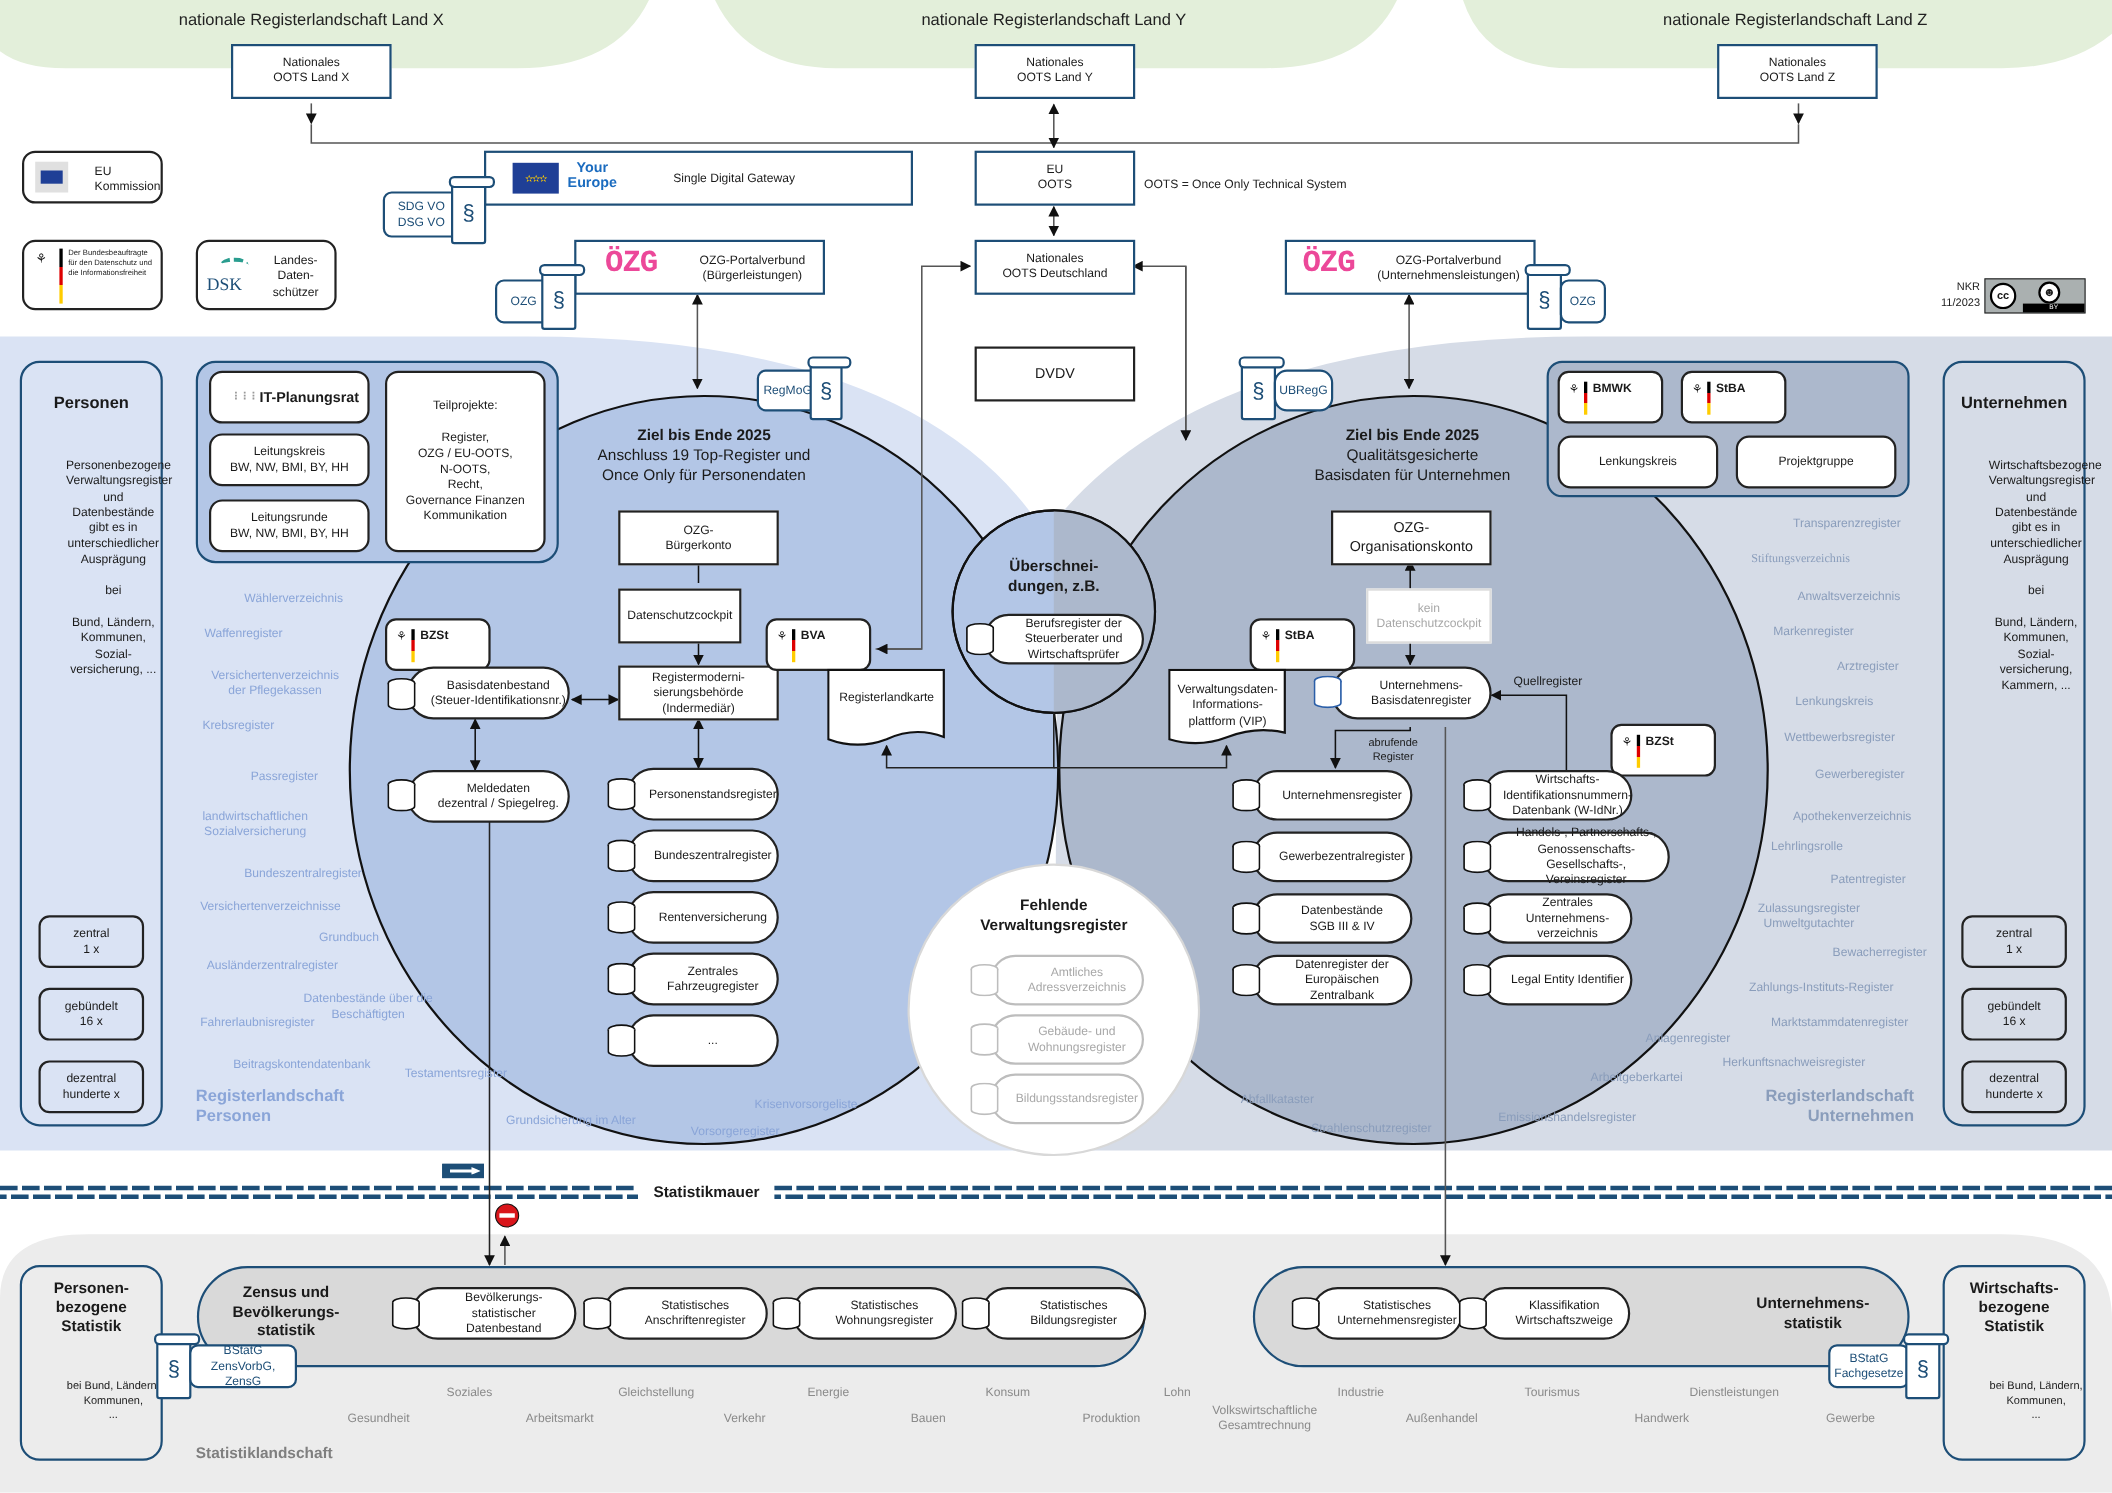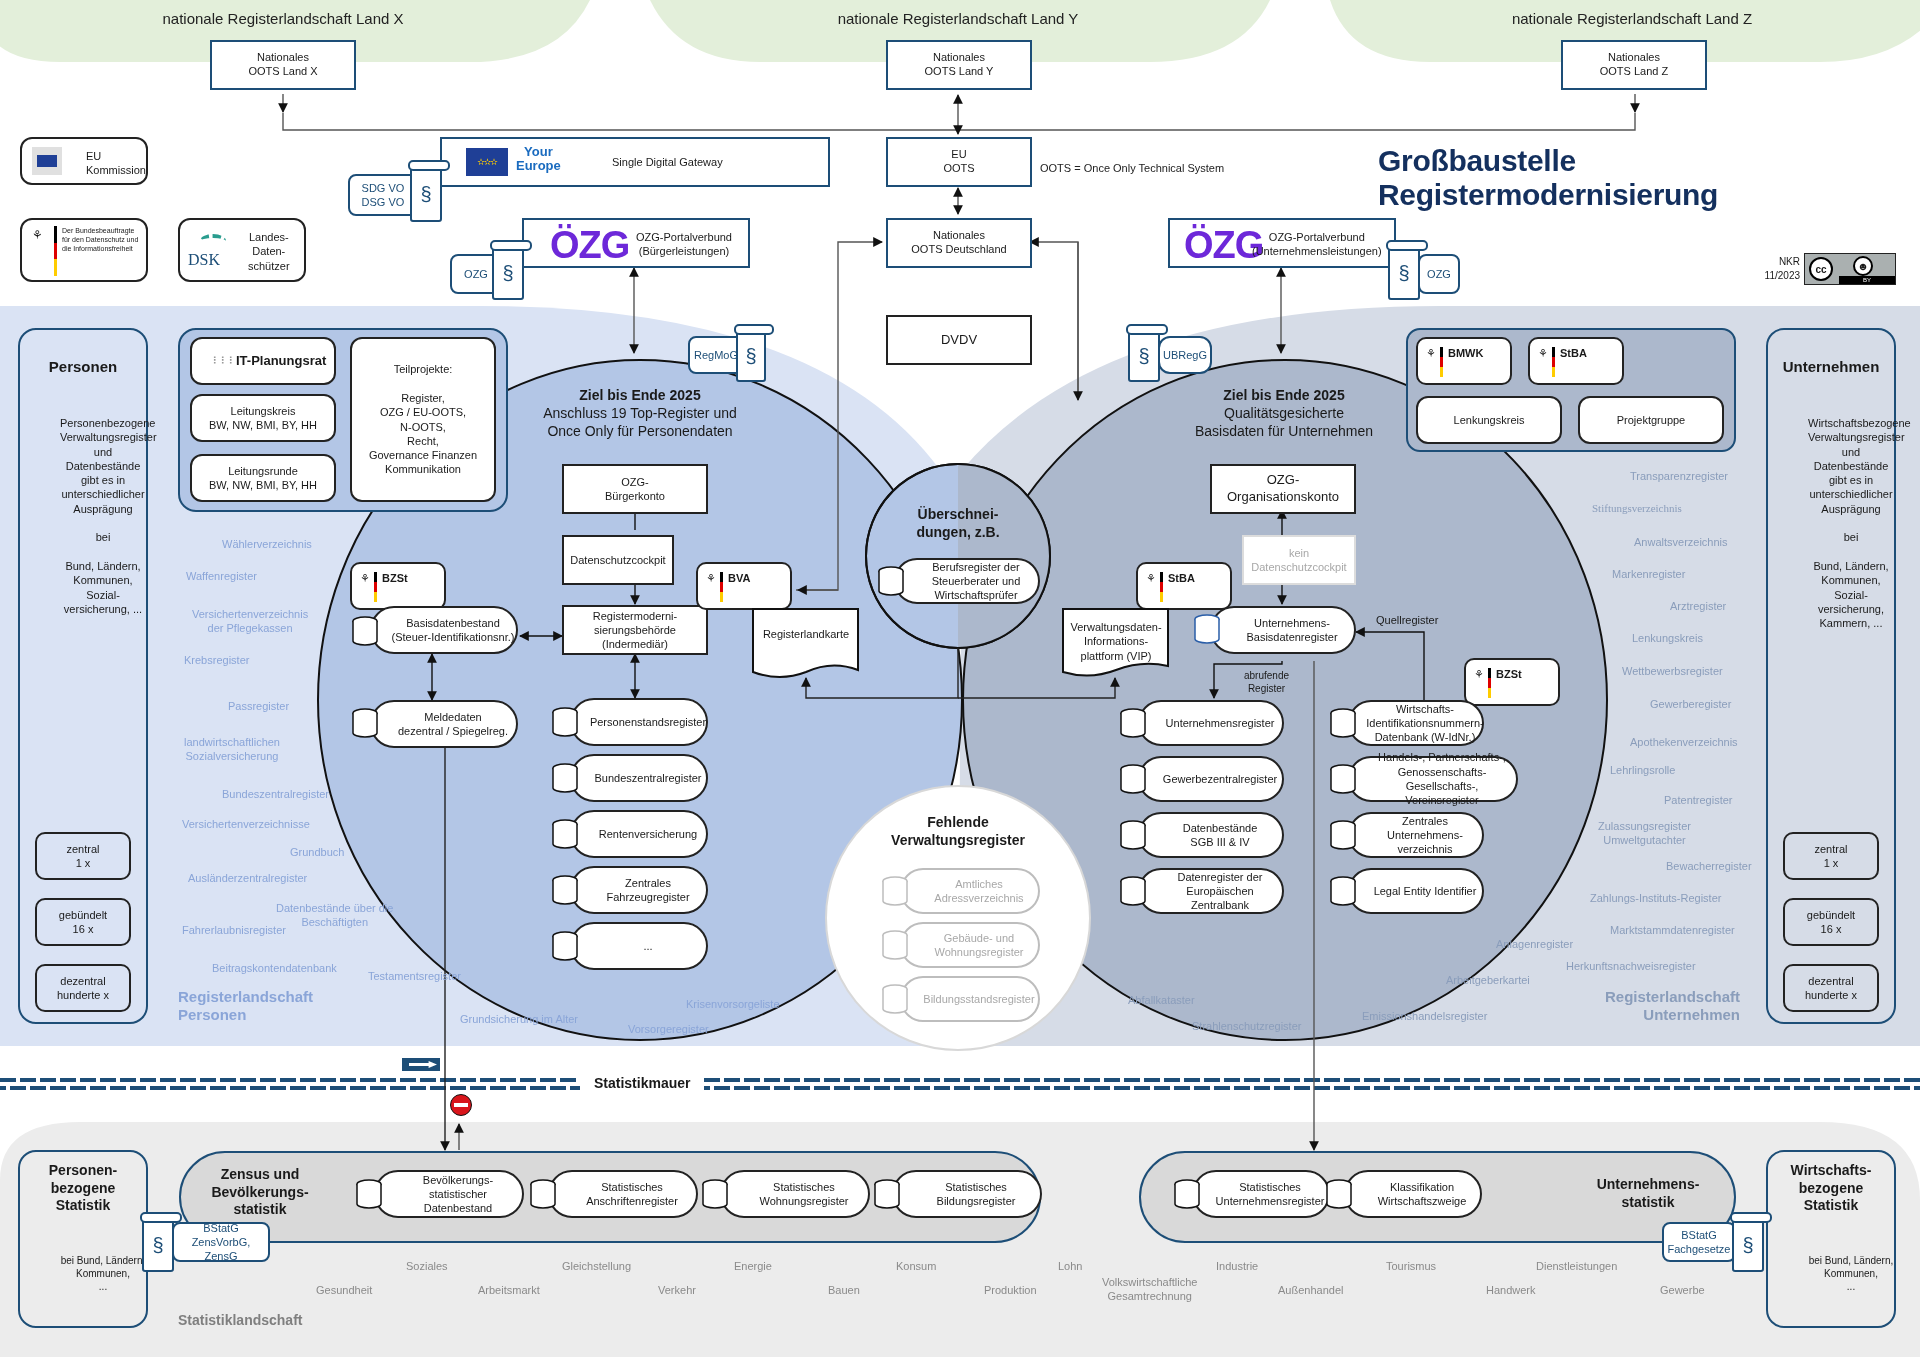--- a/index.html
+++ b/index.html
@@ -30,21 +30,21 @@
   .agency { position: absolute; background: #fff; border: 2px solid #222; border-radius: 10px; }
   .agency .eagle { position: absolute; left: 8px; top: 8px; font-size: 11px; }
   .agency .flag { position: absolute; left: 22px; top: 8px; width: 3px; height: 30px; background: linear-gradient(#000 0 33%, #dd0000 33% 66%, #ffcc00 66% 100%); }
   .agency .aname { position: absolute; left: 30px; top: 8px; font-size: 11px; font-weight: bold; }
   .goal { position: absolute; text-align: center; font-size: 14px; line-height: 1.3; }
   .goal b { font-size: 14px; }
   .law { position: absolute; }
   .law .tab { position: absolute; background: #fff; border: 2px solid #1d4e77; border-radius: 8px; color: #1d4e77; font-size: 11px; display: flex; align-items: center; justify-content: center; text-align: center; white-space: pre-line; line-height: 1.3; }
   .law .scroll { position: absolute; background: #fff; border: 2px solid #1d4e77; border-radius: 3px; color: #1d4e77; font-size: 20px; display: flex; align-items: center; justify-content: center; }
   .law .scroll::before { content: ""; position: absolute; left: -4px; right: -10px; top: -8px; height: 7px; border: 2px solid #1d4e77; border-radius: 5px; background: #fff; }
-  .ozg-logo { position: absolute; font-size: 38px; font-weight: bold; letter-spacing: -1px; color: #6d28d9; }
+  .ozg-logo { position: absolute; font-size: 28px; font-weight: bold; letter-spacing: -1px; color: #ec4899; font-family: Liberation Mono, monospace; }
   .doc-shape { position: absolute; }
   .mauer-label { position: absolute; font-size: 14px; font-weight: bold; }
   .stat-label { position: absolute; font-size: 14px; font-weight: bold; text-align: center; line-height: 1.25; white-space: pre-line; }
   .small-label { position: absolute; font-size: 10px; text-align: center; white-space: pre-line; line-height: 1.25; }
 </style>
 </head>
 <body>
 
 <div id="canvas">
 
@@ -145,21 +145,20 @@
 <div class="box box-navy" style="left:1561px;top:40px;width:146px;height:50px;">Nationales
 OOTS Land Z</div>
 
 <div class="box box-navy" style="left:886px;top:137px;width:146px;height:50px;">EU
 OOTS</div>
 <div class="legend-text" style="left:1040px;top:162px;">OOTS = Once Only Technical System</div>
 <div class="box box-navy" style="left:886px;top:218px;width:146px;height:50px;">Nationales
 OOTS Deutschland</div>
 <div class="box box-black" style="left:886px;top:315px;width:146px;height:50px;font-size:13px;">DVDV</div>
 
-<div class="main-title" style="left:1378px;top:144px;">Großbaustelle Registermodernisierung</div>
 
 <div class="small-label" style="left:1754px;top:256px;width:46px;text-align:right;font-size:10px;">NKR</div>
 <div class="small-label" style="left:1740px;top:270px;width:60px;text-align:right;font-size:10px;">11/2023</div>
 <div class="abs" style="left:1804px;top:253px;width:92px;height:32px;background:#aab0b0;border:1px solid #222;">
   <span class="abs" style="left:4px;top:3px;width:24px;height:24px;border-radius:50%;background:#fff;border:2px solid #000;font-size:10px;font-weight:bold;display:flex;align-items:center;justify-content:center;">cc</span>
   <span class="abs" style="left:48px;top:2px;width:20px;height:20px;border-radius:50%;background:#fff;border:2px solid #000;font-size:11px;display:flex;align-items:center;justify-content:center;">☻</span>
   <span class="abs" style="left:34px;top:22px;width:56px;height:8px;background:#000;color:#fff;font-size:6px;text-align:center;line-height:8px;">BY</span>
 </div>
 
 <div class="box" style="left:440px;top:137px;width:390px;height:50px;border:2px solid #1d4e77;justify-content:flex-start;">

